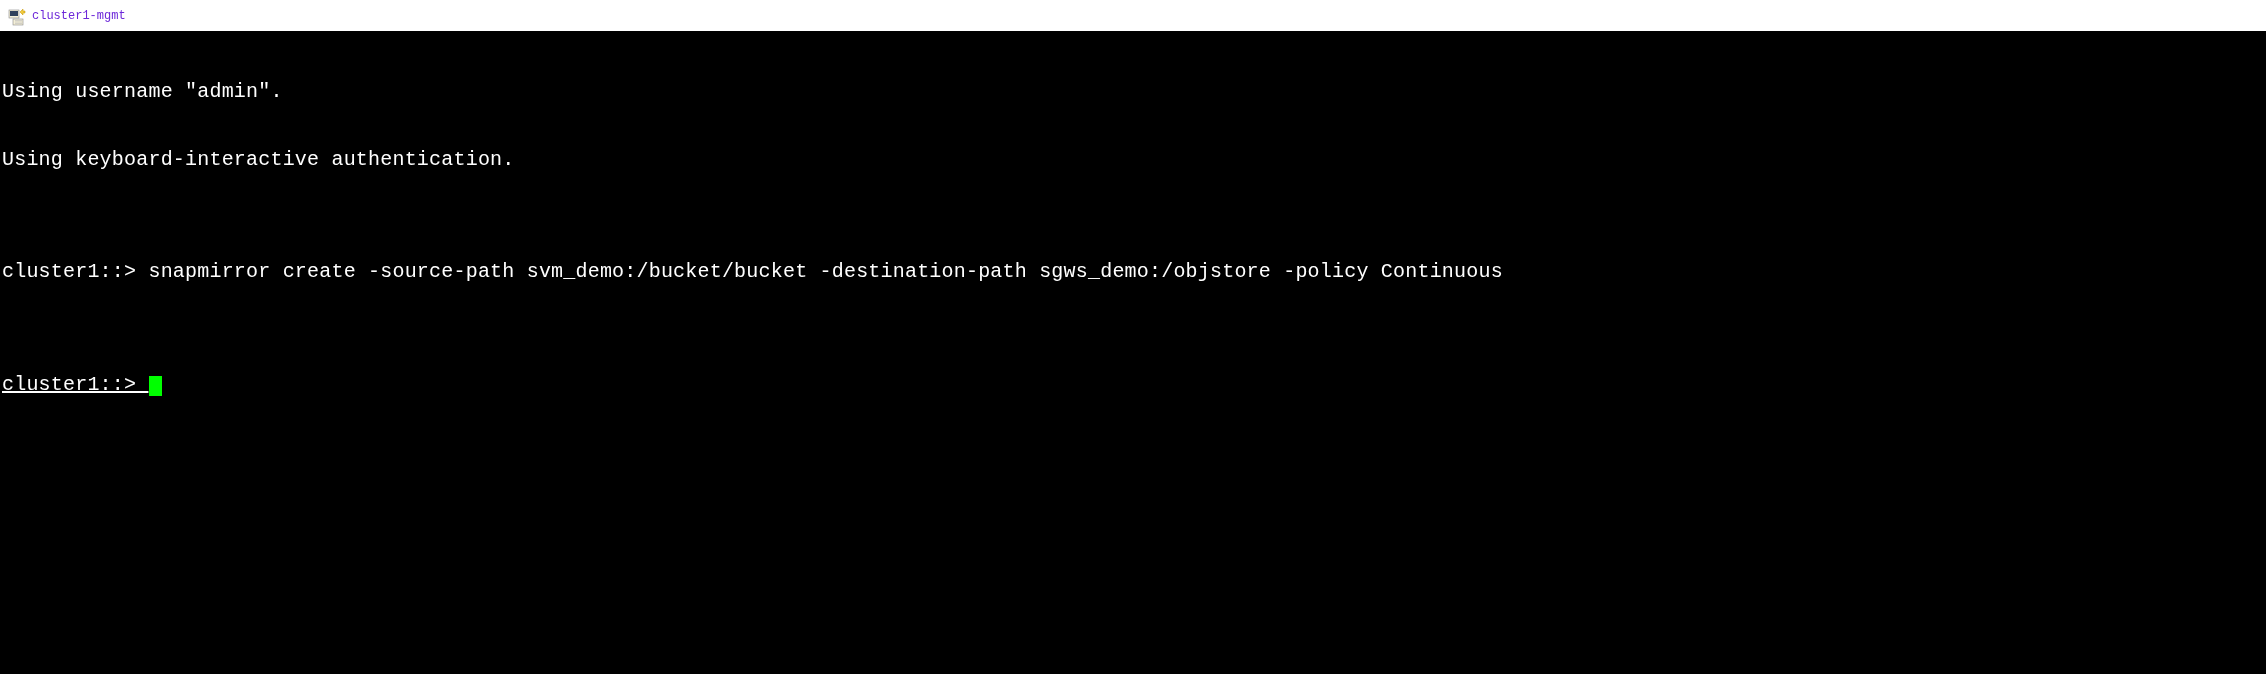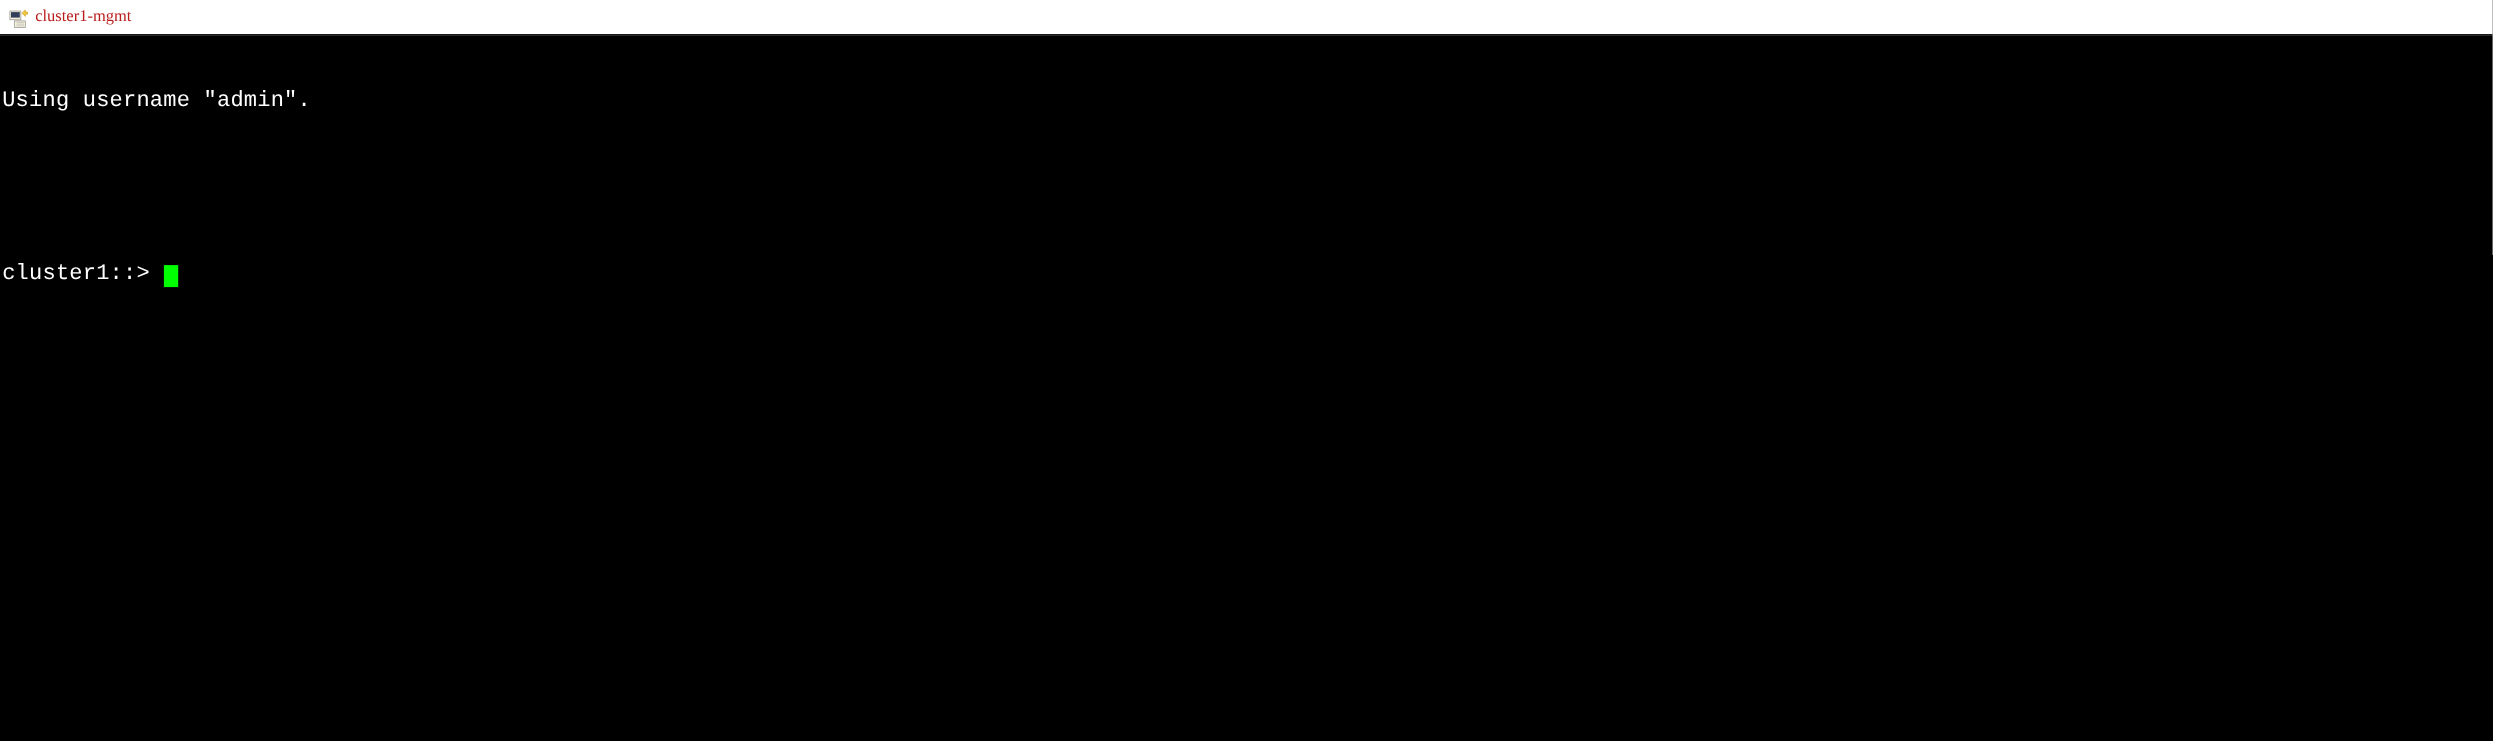--- a/index.html
+++ b/index.html
@@ -28,23 +28,23 @@
       margin-right: 6px;
       display: inline-flex;
       align-items: center;
       justify-content: center;
     }
     .app-icon svg {
       width: 20px;
       height: 20px;
     }
     .title-text {
-      font-family: Liberation Serif, serif;
-      font-size: 15px;
-      color: #b91c1c;
+      font-family: Liberation Mono, monospace;
+      font-size: 12px;
+      color: #6d28d9;
     }
     .terminal {
       background: #000000;
       color: #ffffff;
       height: calc(674px - 32px);
       padding: 4px 2px;
       font-size: 20px;
       line-height: 22.5px;
       white-space: pre;
       letter-spacing: 0.2px;
@@ -56,20 +56,21 @@
       display: inline-block;
       background: #00ff00;
       width: 13px;
       height: 20px;
       vertical-align: text-bottom;
       margin-left: 1px;
     }
     .prompt-last {
       display: flex;
       align-items: flex-end;
+      text-decoration: underline;
     }
   </style>
 </head>
 <body>
 
 <div class="title-bar">
   <span class="app-icon">
     <svg viewBox="0 0 20 20">
       <rect x="3" y="4" width="10" height="8" fill="#f5f0d8" stroke="#888" stroke-width="0.6"></rect>
       <rect x="4" y="5" width="8" height="5" fill="#30405a"></rect>
@@ -78,19 +79,21 @@
       <line x1="9" y1="16" x2="16" y2="16" stroke="#bbb" stroke-width="0.6"></line>
       <line x1="9" y1="17.5" x2="16" y2="17.5" stroke="#bbb" stroke-width="0.6"></line>
       <path d="M 14 6 L 17 3 L 17 5 L 19 5 L 19 7 L 17 7 L 17 9 Z" fill="#f2cc3d" stroke="#c09000" stroke-width="0.5"></path>
     </svg>
   </span>
   <span class="title-text">cluster1-mgmt</span>
 </div>
 
 <div class="terminal">
   <span class="terminal-line">Using username "admin".</span>
+  <span class="terminal-line">Using keyboard-interactive authentication.</span>
   <span class="terminal-line"></span>
+  <span class="terminal-line">cluster1::&gt; snapmirror create -source-path svm_demo:/bucket/bucket -destination-path sgws_demo:/objstore -policy Continuous</span>
   <span class="terminal-line"></span>
   <div class="prompt-last">
     <span>cluster1::&gt; </span>
     <span class="cursor"></span>
   </div>
 </div>
 
 </body></html>

